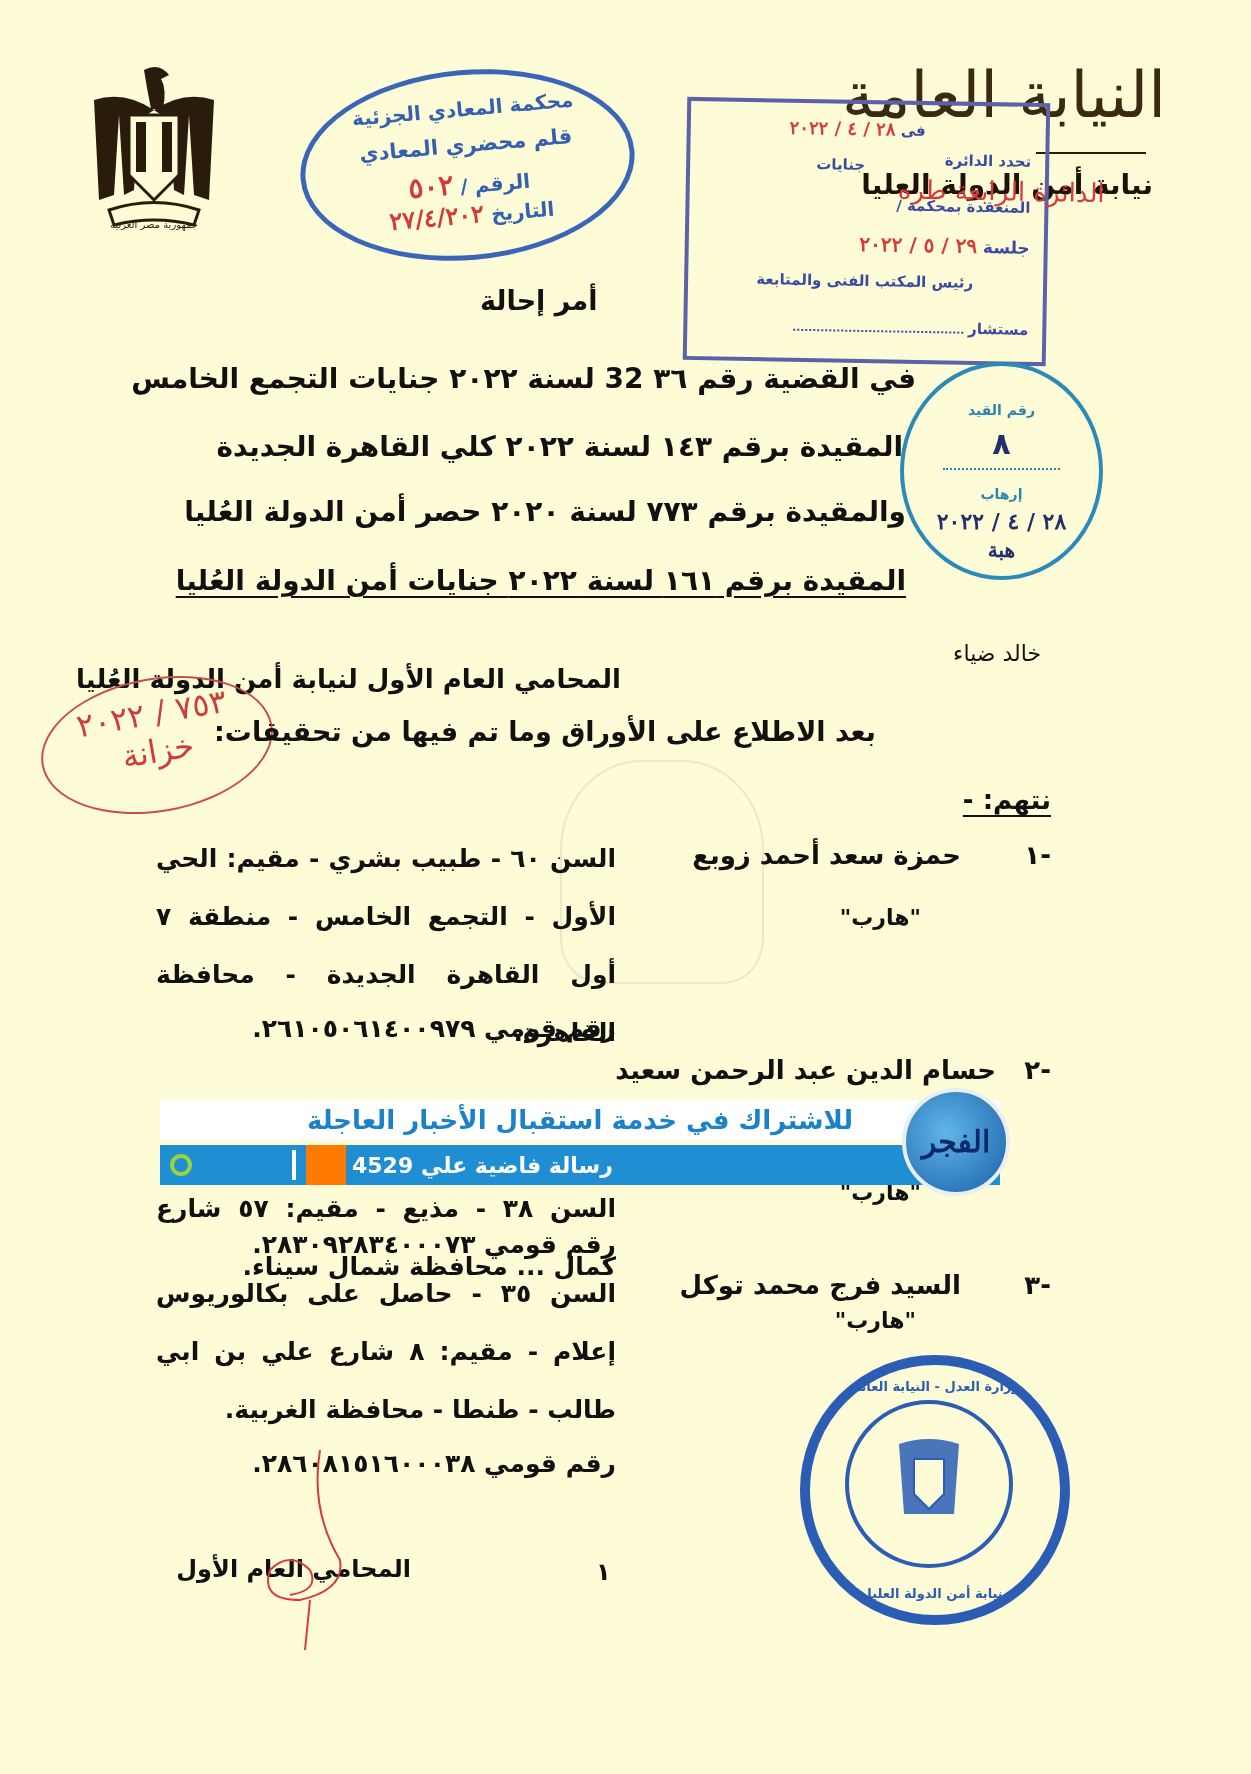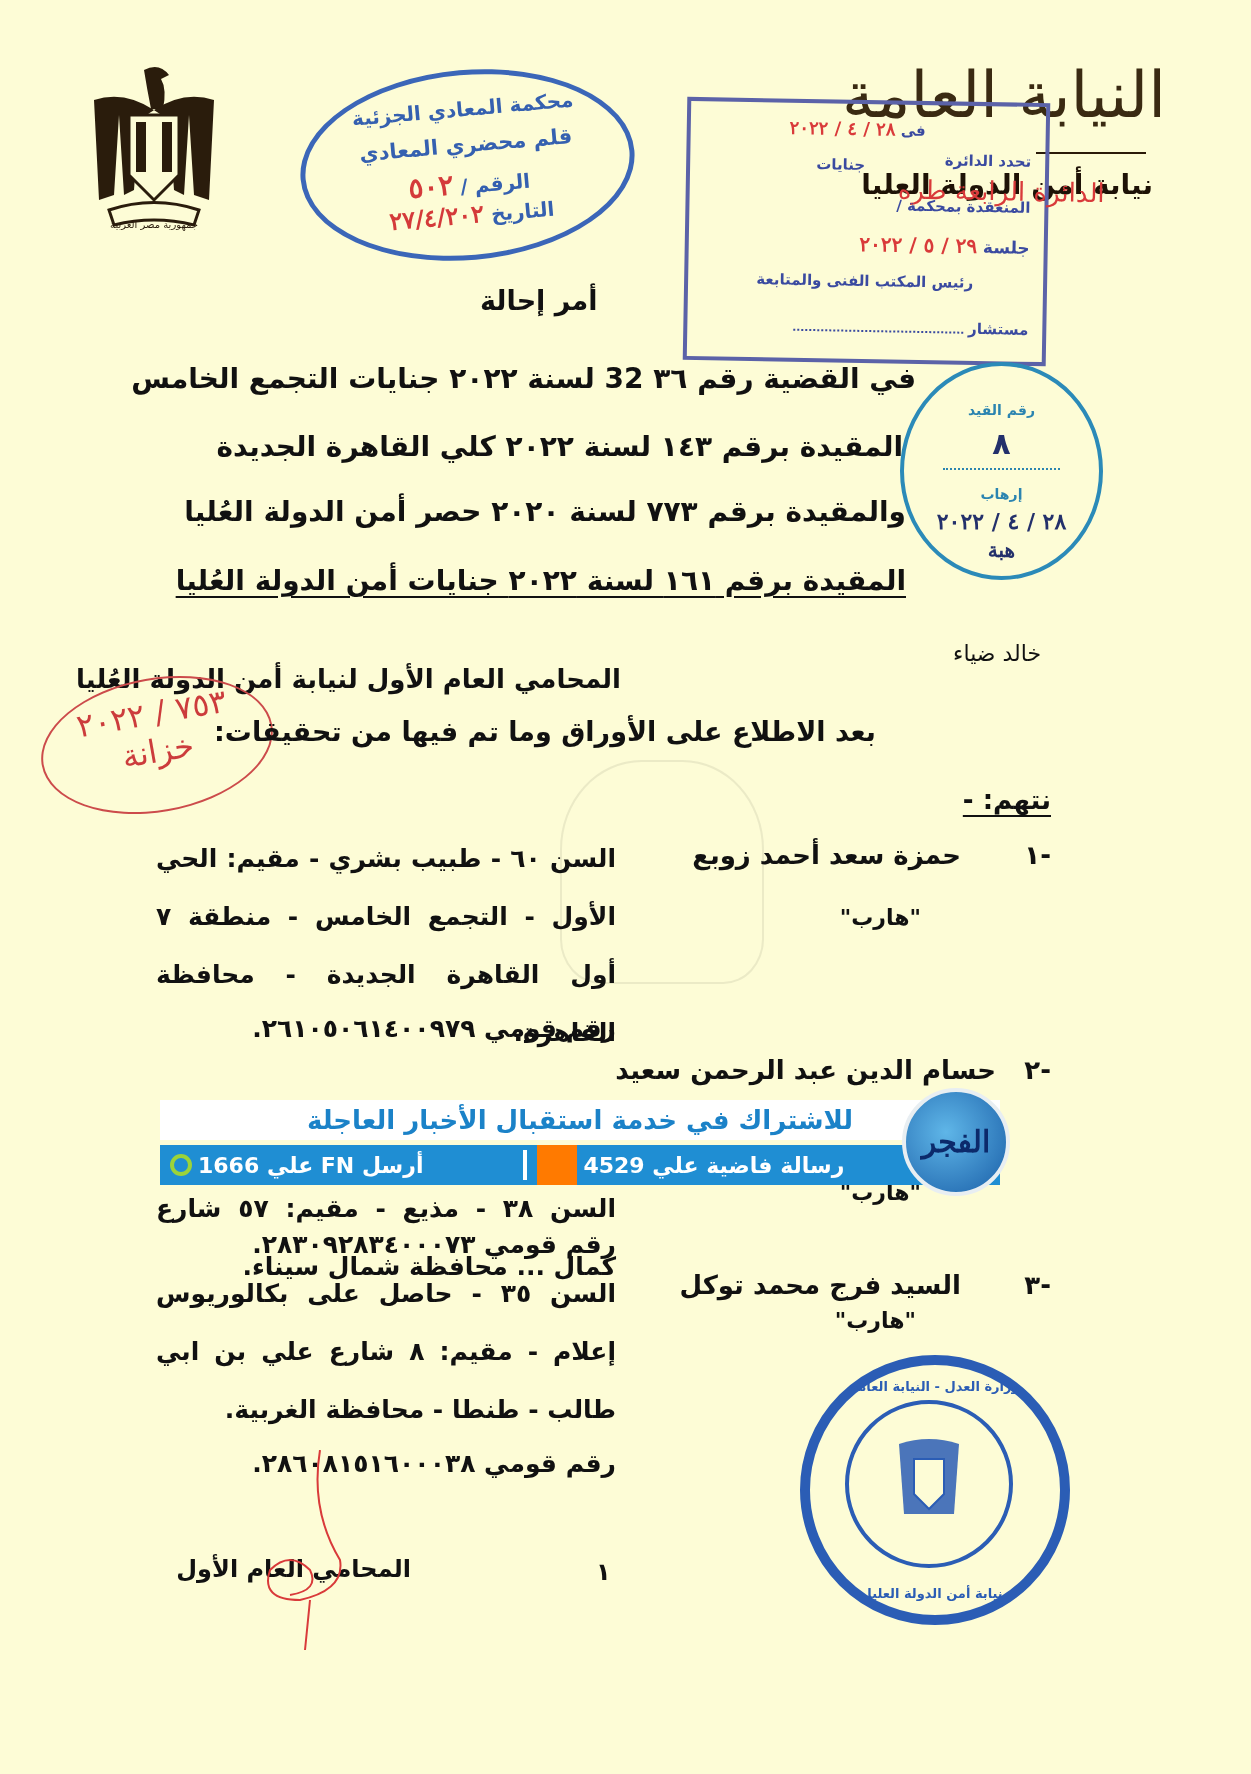--- a/index.html
+++ b/index.html
@@ -163,21 +163,20 @@
 <div class="abs rtl acc-name" style="right:255px;top:1055px;">حسام الدين عبد الرحمن سعيد</div>
 <div class="abs rtl acc-status" style="right:330px;top:1180px;">"هارب"</div>
 <div class="abs rtl acc-det" style="right:635px;top:1180px;">السن ٣٨ - مذيع - مقيم: ٥٧ شارع كمال ... محافظة شمال سيناء.</div>
 <div class="abs rtl acc-det" style="right:635px;top:1216px;">رقم قومي ٢٨٣٠٩٢٨٣٤٠٠٠٧٣.</div>
 
 <div id="ad-banner" class="abs rtl">
   <div id="ad-top">للاشتراك في خدمة استقبال الأخبار العاجلة</div>
   <div id="ad-bottom">
     <div class="seg" style="padding-right:100px;">
       <span class="op-etisalat"></span>
-      <span>أرسل FN علي 1666</span>
     </div>
     <div class="sep"></div>
     <div class="sep"></div>
     <div class="seg">
       <span class="op-orange"></span>
       <span>رسالة فاضية علي 4529</span>
     </div>
   </div>
   <div id="ad-logo">الفجر</div>
 </div>

